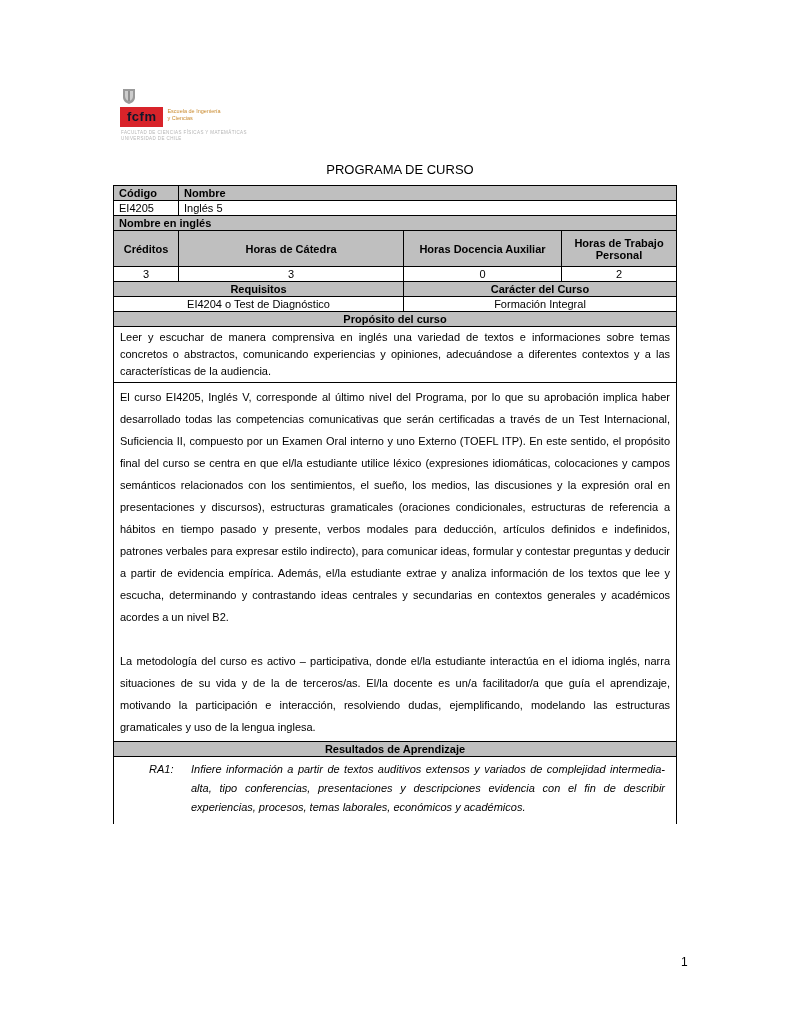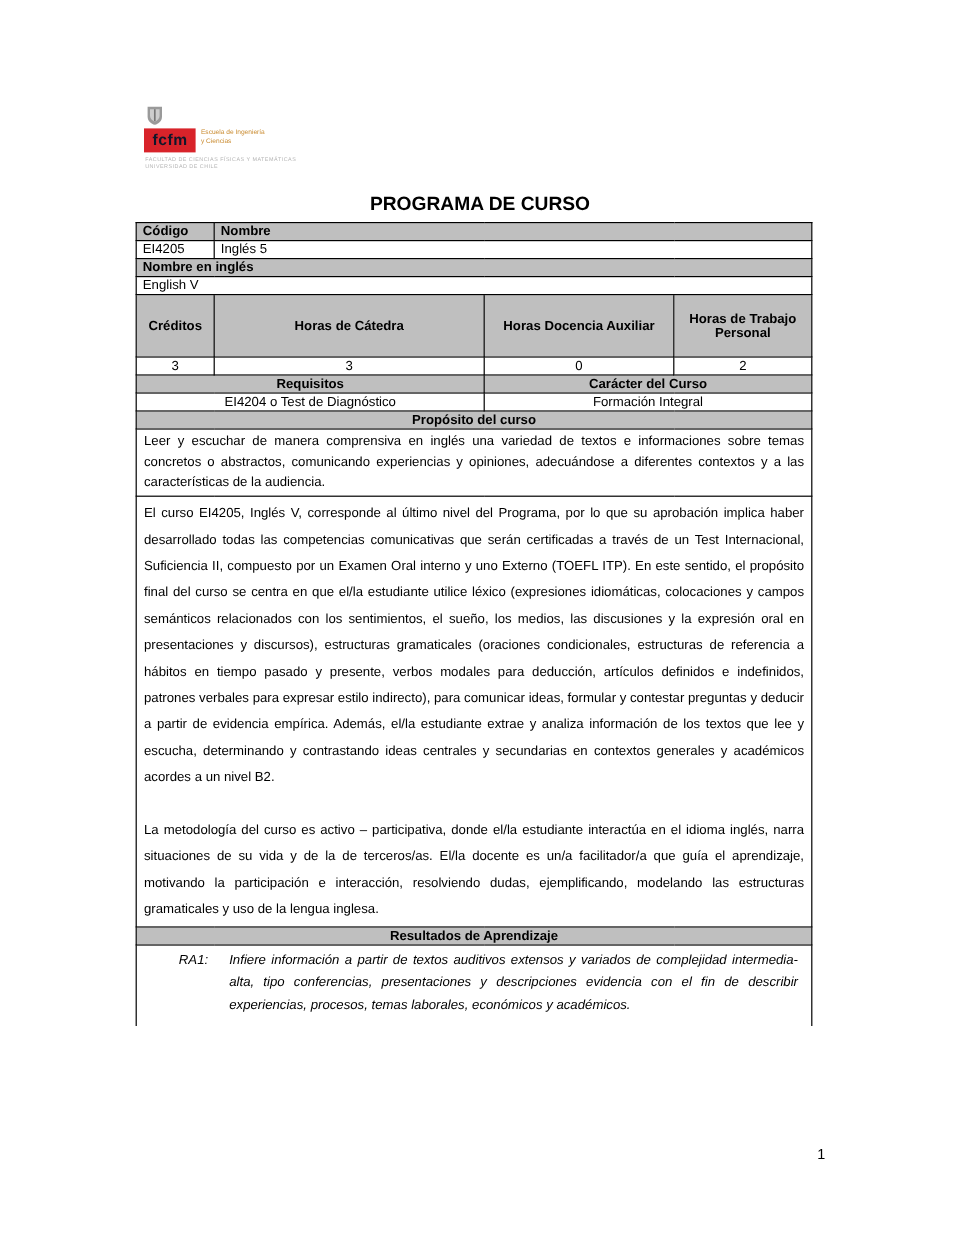--- a/index.html
+++ b/index.html
@@ -38,22 +38,22 @@
     line-height: 6px;
     color: #b5b5b5;
     letter-spacing: 0.4px;
     white-space: nowrap;
   }
 
   
   .doc-title {
     position: absolute; left: 0; right: 0; top: 162px;
     text-align: center;
-    font-size: 16px;
-    font-weight: bold;
+    font-size: 13px;
+    font-weight: normal;
   }
 
   
   table.course {
     position: absolute; left: 113px; top: 185px;
     width: 563px;
     border-collapse: collapse;
     font-size: 11px;
     table-layout: fixed;
   }
@@ -64,21 +64,21 @@
     overflow: hidden;
   }
   .course th {
     background: var(--header-bg, #bfbfbf);
     font-weight: bold;
     text-align: left;
   }
   .center { text-align: center !important; }
   .just { text-align: justify; }
   .creditos-wrap { display: inline-block; max-width: 46px; overflow-wrap: break-word; }
-  .hdr4 { height: 52px; }
+  .hdr4 { height: 36px; }
   .para { line-height: 17px; padding: 2px 6px !important; }
   .proposito-cell { line-height: 22px; padding: 3px 6px !important; }
   .proposito-cell .p2 { margin-top: 22px; }
   tr.last-row td { border-bottom: none; }
   .ra-row { display: flex; align-items: flex-start; padding: 2px 4px 6px 0; font-style: italic; }
   .ra-label { width: 42px; margin-left: 30px; flex-shrink: 0; line-height: 19px; }
   .ra-text { flex: 1; text-align: justify; line-height: 19px; padding-right: 2px; }
 
   
   .page-number {
@@ -130,23 +130,20 @@
       <th colspan="3">Nombre</th>
     </tr>
     <tr>
       <td>EI4205</td>
       <td colspan="3">Inglés 5</td>
     </tr>
 
     <tr>
       <th colspan="4">Nombre en inglés</th>
     </tr>
-    <tr>
-      <td colspan="4">English V</td>
-    </tr>
 
     <tr class="hdr4">
       <th class="center hdr4">
         <span class="creditos-wrap">Créditos</span>
       </th>
       <th class="center">Horas de Cátedra</th>
       <th class="center">Horas Docencia Auxiliar</th>
       <th class="center">Horas de Trabajo Personal</th>
     </tr>
     <tr>

